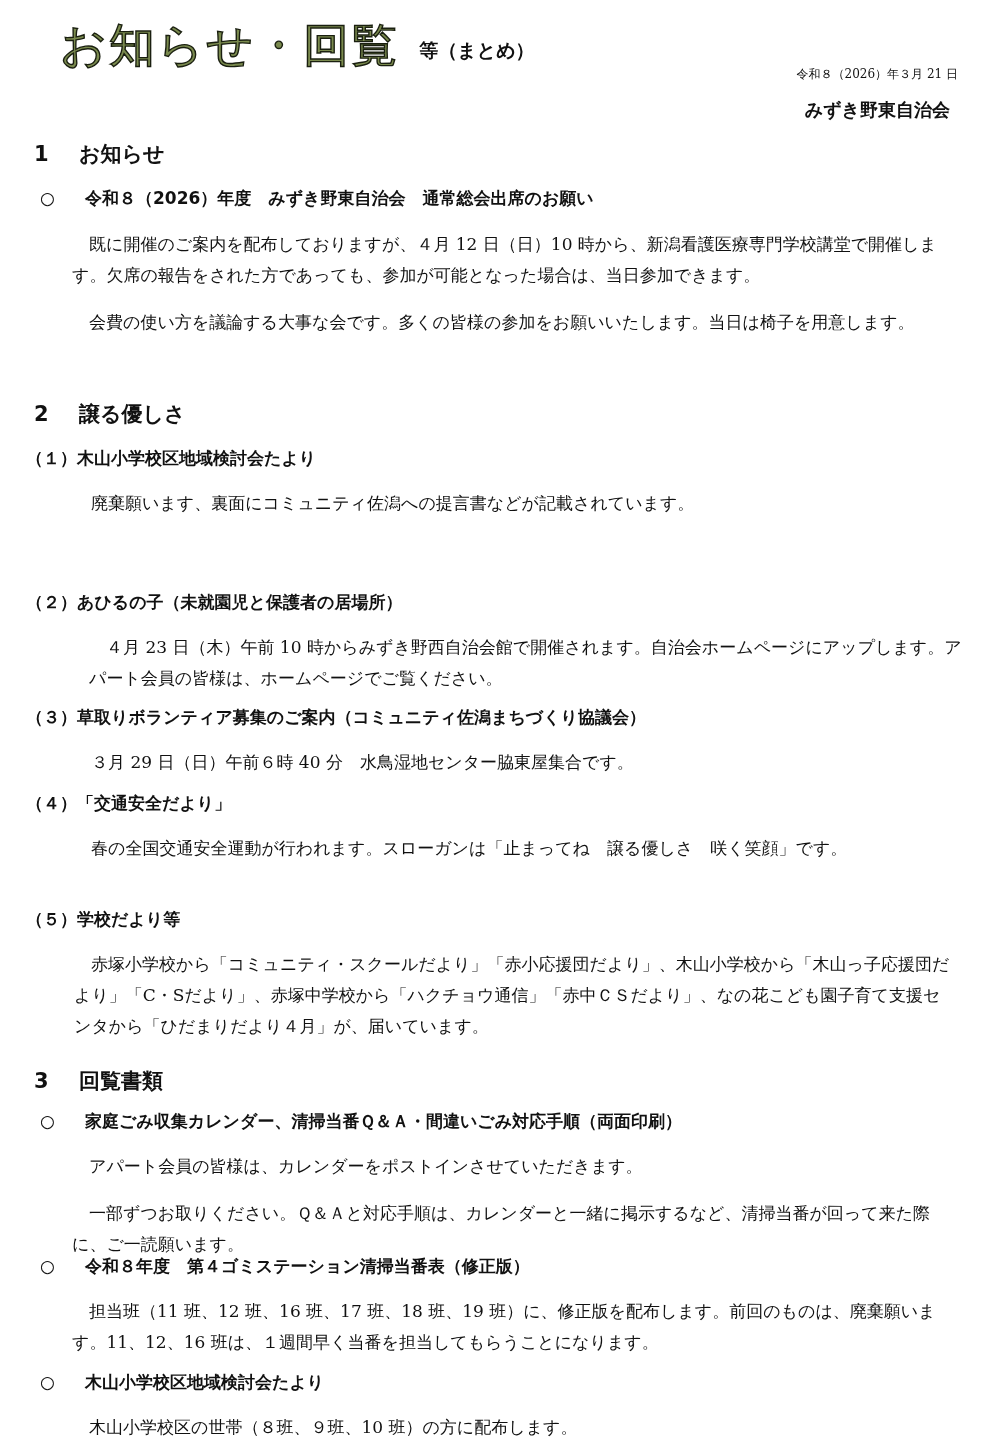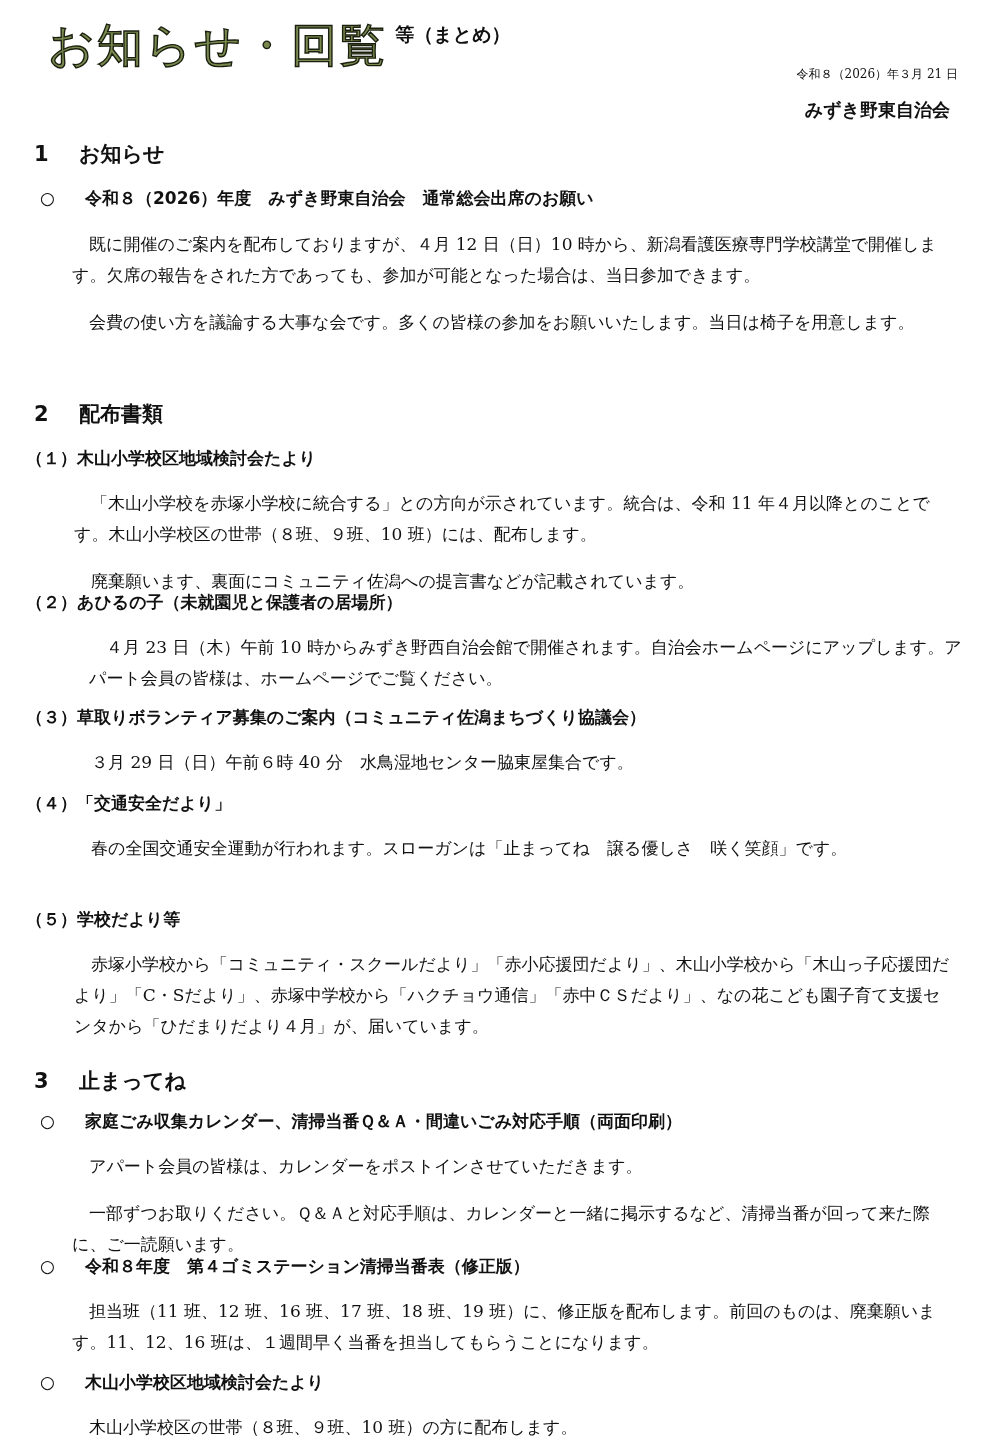--- a/index.html
+++ b/index.html
@@ -1,21 +1,21 @@
 <!DOCTYPE html>
 <html><head>
 <meta charset="utf-8">
 <style>
   html, body { margin:0; padding:0; background:#ffffff; }
   body { width:1000px; height:1451px; position:relative; overflow:hidden;
          font-family:"DejaVu Serif","Liberation Serif",serif; color:#111; }
-  .title-wrap { position:absolute; left:48px; top:22px; display:flex; align-items:flex-start; }
+  .title-wrap { position:absolute; left:60px; top:22px; display:flex; align-items:flex-end; }
   .title-main { font-family:"DejaVu Serif",serif; font-size:46px; color:#7a8a4e;
                 -webkit-text-stroke:1.4px #1a1f10; letter-spacing:2px; line-height:1; }
-  .title-sub { font-family:"DejaVu Sans",sans-serif; font-weight:bold; font-size:19px; margin-left:8px; margin-bottom:4px; }
+  .title-sub { font-family:"DejaVu Sans",sans-serif; font-weight:bold; font-size:19px; margin-left:20px; margin-bottom:4px; }
   .date { position:absolute; right:42px; top:66px; font-size:12px; }
   .org { position:absolute; right:50px; top:98px; font-family:Liberation Serif, serif; font-weight:bold; font-size:18px; }
   .sec { position:absolute; left:26px; font-family:"DejaVu Sans",sans-serif; font-weight:bold; font-size:21px;margin-left:8px; }
   .sec .num { display:inline-block; width:45px; }
   .item-head { position:absolute; font-family:"DejaVu Sans",sans-serif; font-weight:bold; font-size:17px; white-space:nowrap; }
   .bullet { display:inline-block; width:45px; font-weight:normal; }
   .para { position:absolute; left:56px; width:912px; font-size:17px; line-height:31px; }
   .para p { margin:16px; text-indent:1em; }
 </style>
 </head>
@@ -35,28 +35,27 @@
 </div>
 <div class="item-head" style="left:40px; top:187px">
   <span class="bullet">○</span><span>令和８（2026）年度　みずき野東自治会　通常総会出席のお願い</span>
 </div>
 <div class="para" style="top:213px">
   <p>既に開催のご案内を配布しておりますが、４月 12 日（日）10 時から、新潟看護医療専門学校講堂で開催します。欠席の報告をされた方であっても、参加が可能となった場合は、当日参加できます。</p>
   <p>会費の使い方を議論する大事な会です。多くの皆様の参加をお願いいたします。当日は椅子を用意します。</p>
 </div>
 
 <div class="sec" style="top:400px">
-  <span class="num">2</span><span>配布書類</span>
+  <span class="num">2</span><span>譲る優しさ</span>
 </div>
 
 <div class="item-head" style="left:26px; top:447px">
   <span>（１）</span><span>木山小学校区地域検討会たより</span>
 </div>
 <div class="para" style="top:472px; left:58px">
-  <p>「木山小学校を赤塚小学校に統合する」との方向が示されています。統合は、令和 11 年４月以降とのことです。木山小学校区の世帯（８班、９班、10 班）には、配布します。</p>
   <p>廃棄願います、裏面にコミュニティ佐潟への提言書などが記載されています。</p>
 </div>
 
 <div class="item-head" style="left:26px; top:591px">
   <span>（２）</span><span>あひるの子（未就園児と保護者の居場所）</span>
 </div>
 <div class="para" style="top:616px; left:73px">
   <p>４月 23 日（木）午前 10 時からみずき野西自治会館で開催されます。自治会ホームページにアップします。アパート会員の皆様は、ホームページでご覧ください。</p>
 </div>
 
@@ -75,21 +74,21 @@
 </div>
 
 <div class="item-head" style="left:26px; top:908px">
   <span>（５）</span><span>学校だより等</span>
 </div>
 <div class="para" style="top:933px; left:58px">
   <p>赤塚小学校から「コミュニティ・スクールだより」「赤小応援団だより」、木山小学校から「木山っ子応援団だより」「C・Sだより」、赤塚中学校から「ハクチョウ通信」「赤中ＣＳだより」、なの花こども園子育て支援センタから「ひだまりだより４月」が、届いています。</p>
 </div>
 
 <div class="sec" style="top:1067px">
-  <span class="num">3</span><span>止まってね</span>
+  <span class="num">3</span><span>回覧書類</span>
 </div>
 
 <div class="item-head" style="left:40px; top:1110px">
   <span class="bullet">○</span><span>家庭ごみ収集カレンダー、清掃当番Ｑ＆Ａ・間違いごみ対応手順（両面印刷）</span>
 </div>
 <div class="para" style="top:1135px">
   <p>アパート会員の皆様は、カレンダーをポストインさせていただきます。</p>
   <p>一部ずつお取りください。Ｑ＆Ａと対応手順は、カレンダーと一緒に掲示するなど、清掃当番が回って来た際に、ご一読願います。</p>
 </div>
 

